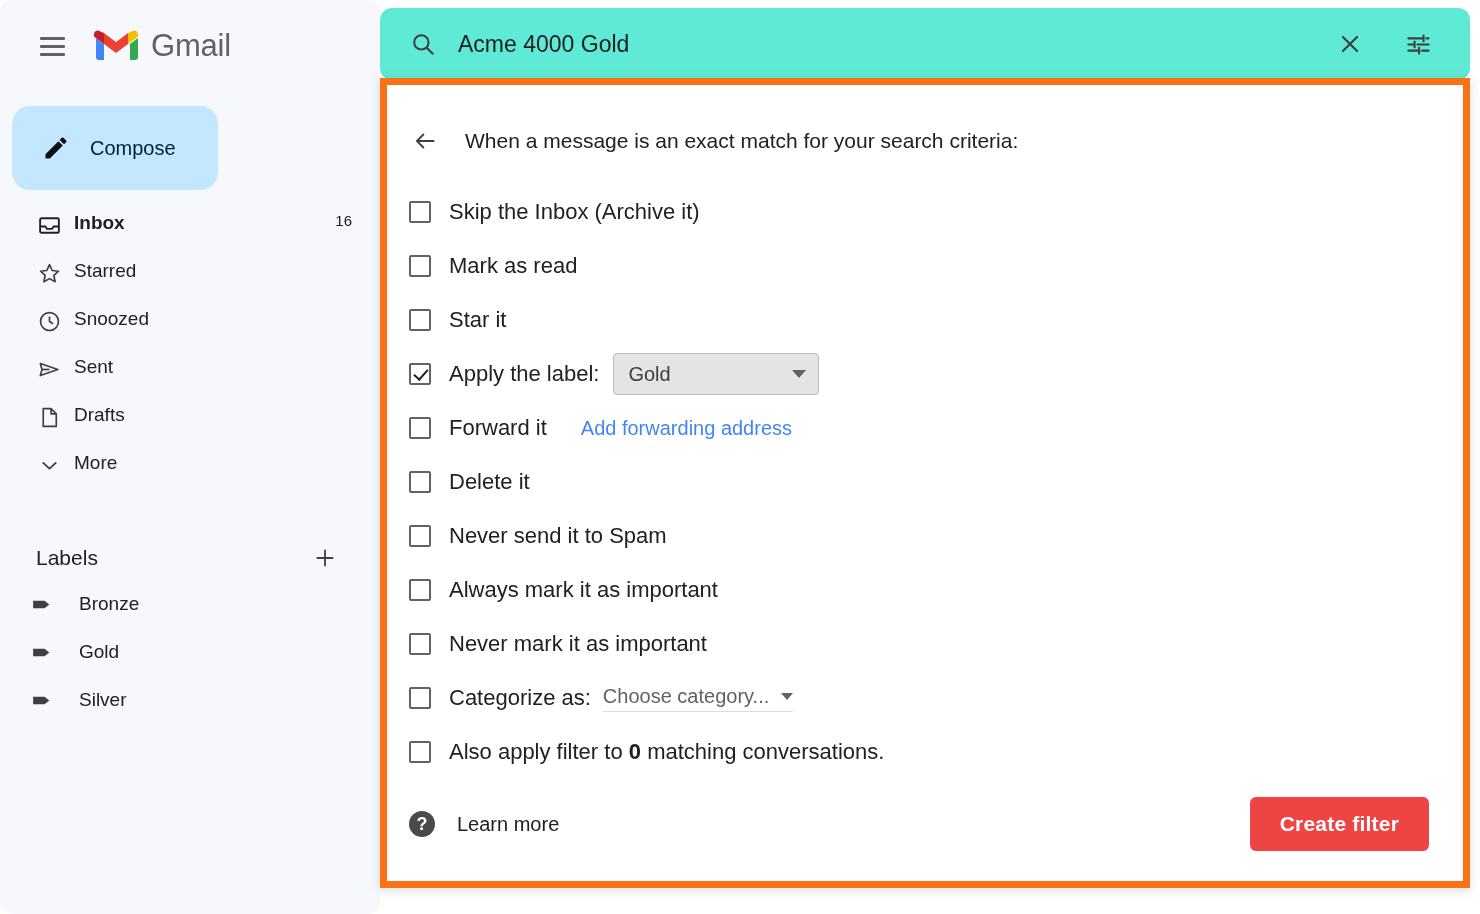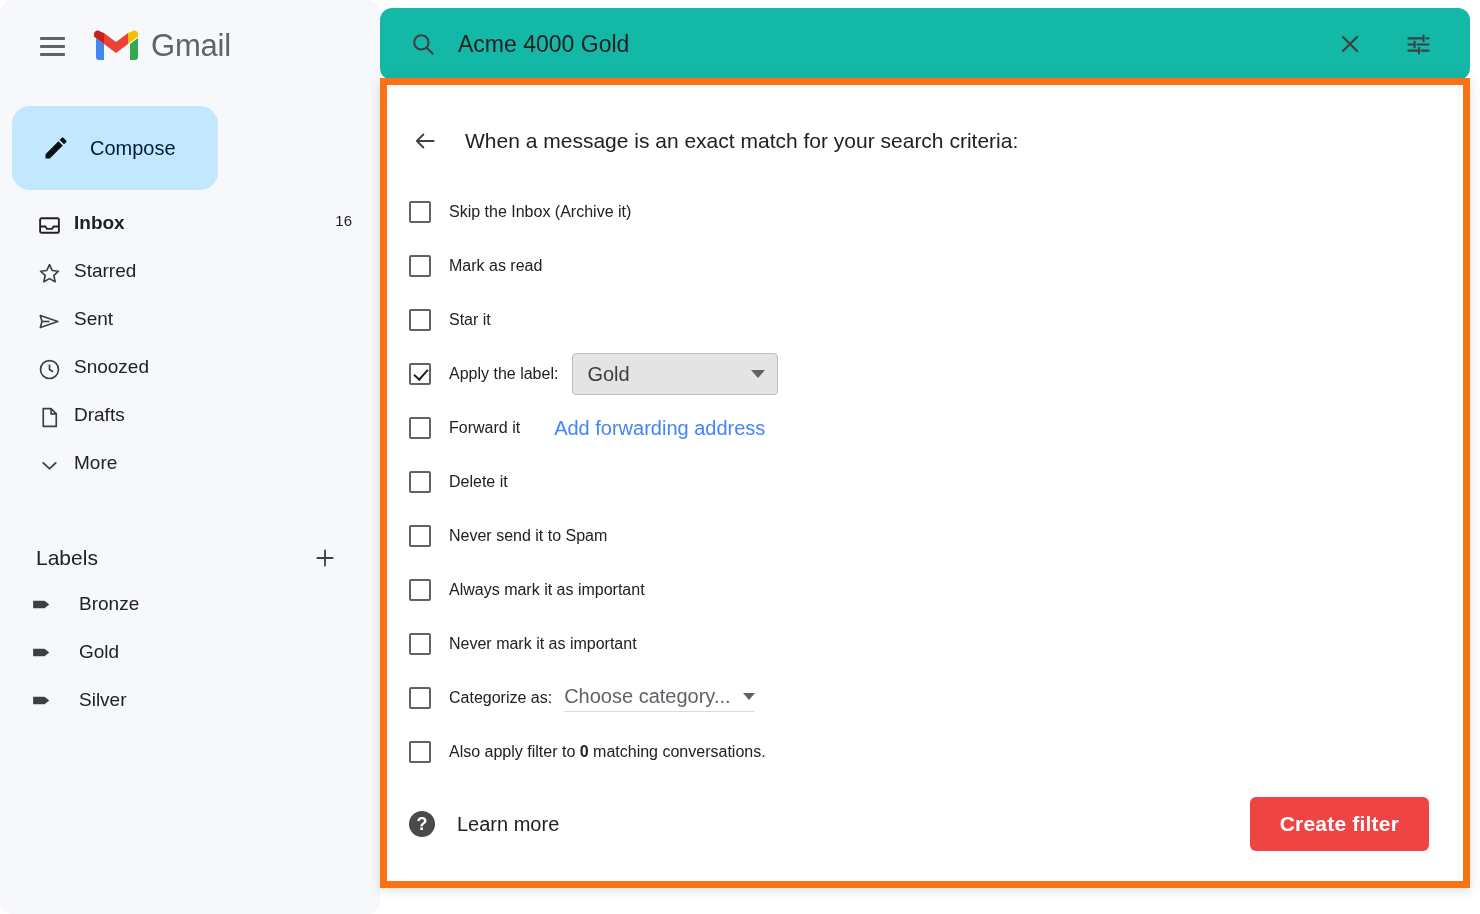--- a/index.html
+++ b/index.html
@@ -68,21 +68,21 @@
     border-top-right-radius: 24px; border-bottom-right-radius: 24px;
   }
   .labelitem .lbl-text { font-size: 19px; color: #202124; }
 
   
   .main { flex: 1; position: relative; background: #ffffff; }
 
   .searchbar {
     position: absolute; left: 0px; top: 8px;
     width: 1090px; height: 72px;
-    background: #14b8a6;
+    background: #5eead4;
     border-radius: 12px;
     display: flex; align-items: center;
     padding: 0 30px 0 22px;
   }
   .search-ico { width: 42px; height: 42px; display:flex; align-items:center; justify-content:center; cursor:pointer; flex:0 0 auto; }
   .search-input {
     flex: 1; border: none; outline: none; background: transparent;
     font-size: 23px; color: #202124;
     font-family: "Liberation Sans", sans-serif;
     padding-left: 14px;
@@ -112,21 +112,21 @@
     margin-right: 18px; margin-left: 2px;
     flex: 0 0 auto; cursor: pointer;
     position: relative;
   }
   .cb.checked::after {
     content: ""; position: absolute;
     left: 6px; top: 1px; width: 6px; height: 12px;
     border: solid #202124; border-width: 0 2px 2px 0;
     transform: rotate(42deg);
   }
-  .row-label { font-size: 16px; color: #202124; white-space: nowrap; }
+  .row-label { font-size: 22px; color: #202124; white-space: nowrap; }
   .row-label b { font-weight: bold; }
 
   .sel-box {
     margin-left: 14px;
     height: 42px; width: 206px;
     background: #e4e4e4;
     border: 1px solid #bdbdbd;
     border-radius: 4px;
     display: flex; align-items: center; justify-content: space-between;
     padding: 0 12px 0 14px;
@@ -219,36 +219,36 @@
         <span class="nav-ico">
           <svg width="25" height="25" viewBox="0 0 24 24" fill="none" stroke="#3c4043" stroke-width="1.6" stroke-linejoin="round">
             <path d="M12 3.5l2.6 5.6 6 .7-4.4 4.1 1.2 6-5.4-3-5.4 3 1.2-6L3.4 9.8l6-.7z"></path>
           </svg>
         </span>
         <span class="nav-label">Starred</span>
       </div>
 
       <div class="navitem">
         <span class="nav-ico">
+          <svg width="25" height="25" viewBox="0 0 24 24" fill="none" stroke="#3c4043" stroke-width="1.6">
+            <circle cx="12" cy="12" r="8.6"></circle>
+              <path d="M12 7.2V12l3.4 2.2"></path>
+          </svg>
+        </span>
+        <span class="nav-label">Snoozed</span>
+      </div>
+
+      <div class="navitem">
+        <span class="nav-ico">
           <svg width="25" height="25" viewBox="0 0 24 24" fill="none" stroke="#3c4043" stroke-width="1.6" stroke-linejoin="round">
             <path d="M3.2 6.2L20 12 3.2 17.8l1.6-5.8-1.6-5.8z"></path>
               <path d="M4.8 12H12"></path>
           </svg>
         </span>
         <span class="nav-label">Sent</span>
-      </div>
-
-      <div class="navitem">
-        <span class="nav-ico">
-          <svg width="25" height="25" viewBox="0 0 24 24" fill="none" stroke="#3c4043" stroke-width="1.6">
-            <circle cx="12" cy="12" r="8.6"></circle>
-              <path d="M12 7.2V12l3.4 2.2"></path>
-          </svg>
-        </span>
-        <span class="nav-label">Snoozed</span>
       </div>
 
       <div class="navitem">
         <span class="nav-ico">
           <svg width="25" height="25" viewBox="0 0 24 24" fill="none" stroke="#3c4043" stroke-width="1.6" stroke-linejoin="round">
             <path d="M6 3.5h7.5L18.5 8.5V20.5H6z"></path>
               <path d="M13.5 3.5V8.5h5"></path>
           </svg>
         </span>
         <span class="nav-label">Drafts</span>

